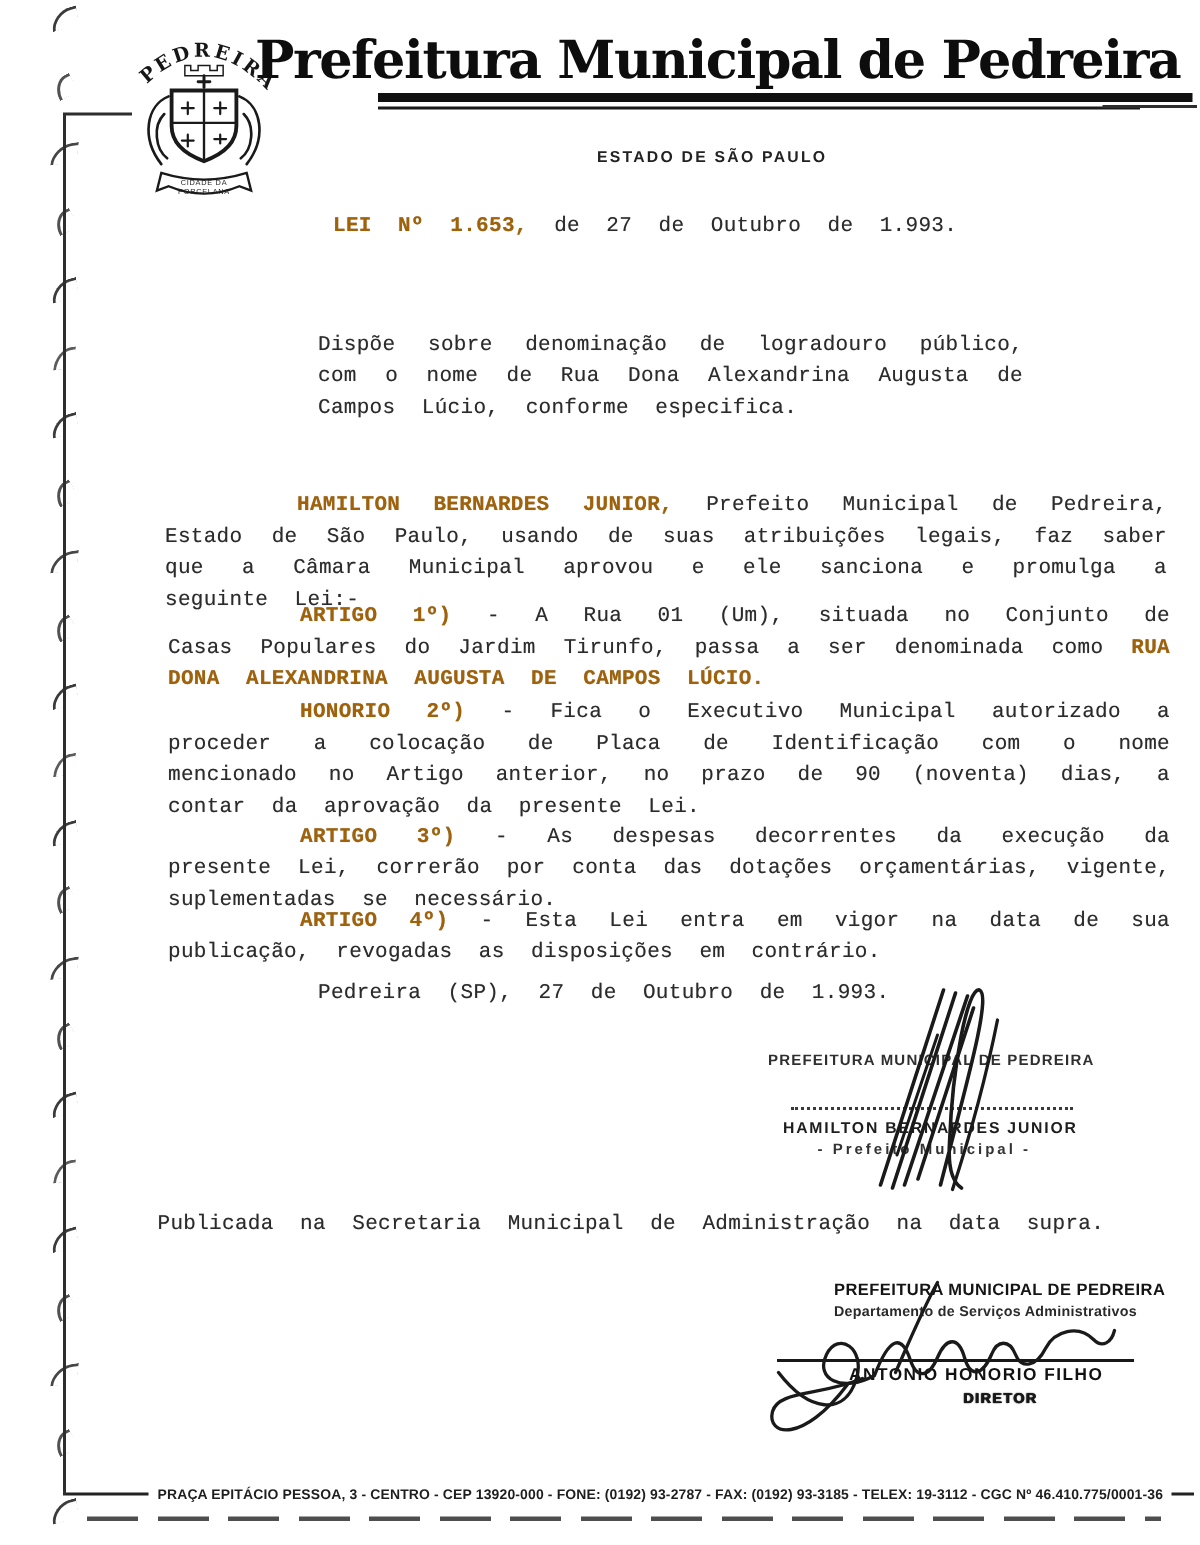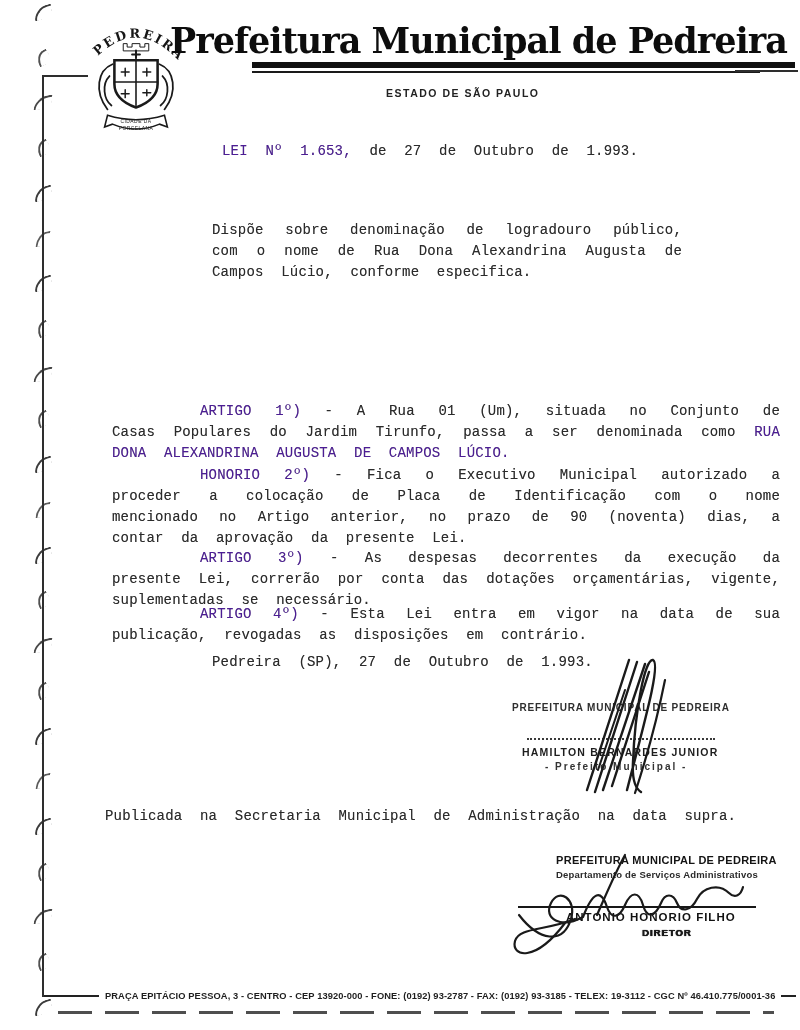--- a/index.html
+++ b/index.html
@@ -20,28 +20,28 @@
   .hline-topleft{position:absolute;left:42px;top:75px;width:46px;height:2px;background:#2e2e2e;}
 
   
   .crest{position:absolute;left:82px;top:14px;width:108px;height:128px;}
   .title{position:absolute;left:170px;top:20px;width:630px;margin:0;
          font-family:"DejaVu Serif",serif;font-weight:700;font-size:35px;letter-spacing:-1px;
          color:#0d0d0d;white-space:nowrap;}
   .rule-heavy{position:absolute;left:252px;top:62px;width:543px;height:6px;background:#101010;}
   .rule-thin{position:absolute;left:252px;top:71px;width:508px;height:2px;background:#1a1a1a;}
   .rule-tail{position:absolute;left:735px;top:70px;width:63px;height:2px;background:#2e2e2e;}
-  .state-line{position:absolute;left:386px;top:87px;margin:0;font-size:10.5px;font-weight:700;
+  .state-line{position:absolute;left:386px;top:87px;margin:12px;font-size:10.5px;font-weight:700;
               letter-spacing:1.5px;color:#222;}
 
   
   .mono{position:absolute;margin:0;font-family:"Liberation Mono","DejaVu Sans Mono",monospace;
         font-size:14px;line-height:21px;color:#2b2b2b;text-align:justify;
         word-spacing:9px;letter-spacing:.2px;text-shadow:0 0 .5px rgba(45,45,45,.45);}
-  .mono b{font-weight:400;color:#4c1d95;}
+  .mono b{font-weight:700;color:#a16207;}
   .lei-line{left:222px;top:141px;white-space:nowrap;}
   .ementa{left:212px;top:220px;width:470px;font-family:Liberation Mono, monospace;}
   .preamble{left:110px;top:327px;width:668px;text-indent:88px;}
   .article{left:112px;width:668px;text-indent:88px;}
   .art-1{top:401px;}
   .art-2{top:465px;}
   .art-3{top:548px;}
   .art-4{top:604px;}
   .dateline{left:212px;top:652px;white-space:nowrap;}
   .publine{left:105px;top:806px;width:678px;white-space:nowrap;}
@@ -134,20 +134,21 @@
   <h1 class="title">Prefeitura Municipal de Pedreira</h1>
   <div class="rule-heavy"></div>
   <div class="rule-thin"></div>
   <div class="rule-tail"></div>
   <p class="state-line">ESTADO DE SÃO PAULO</p>
 
   <p class="mono lei-line"><b>LEI Nº 1.653,</b><span> de 27 de Outubro de 1.993.</span></p>
 
   <p class="mono ementa">Dispõe sobre denominação de logradouro público, com o nome de Rua Dona Alexandrina Augusta de Campos Lúcio, conforme especifica.</p>
 
+  <p class="mono preamble"><b>HAMILTON BERNARDES JUNIOR,</b><span> Prefeito Municipal de Pedreira, Estado de São Paulo, usando de suas atribuições legais, faz saber que a Câmara Municipal aprovou e ele sanciona e promulga a seguinte Lei:-</span></p>
 
   <p class="mono article art-1"><b>ARTIGO 1º)</b><span> - A Rua 01 (Um), situada no Conjunto de Casas Populares do Jardim Tirunfo, passa a ser denominada como </span><b>RUA DONA ALEXANDRINA AUGUSTA DE CAMPOS LÚCIO.</b></p>
 
   <p class="mono article art-2"><b>HONORIO 2º)</b><span> - Fica o Executivo Municipal autorizado a proceder a colocação de Placa de Identificação com o nome mencionado no Artigo anterior, no prazo de 90 (noventa) dias, a contar da aprovação da presente Lei.</span></p>
 
   <p class="mono article art-3"><b>ARTIGO 3º)</b><span> - As despesas decorrentes da execução da presente Lei, correrão por conta das dotações orçamentárias, vigente, suplementadas se necessário.</span></p>
 
   <p class="mono article art-4"><b>ARTIGO 4º)</b><span> - Esta Lei entra em vigor na data de sua publicação, revogadas as disposições em contrário.</span></p>
 
   <p class="mono dateline">Pedreira (SP), 27 de Outubro de 1.993.</p>

